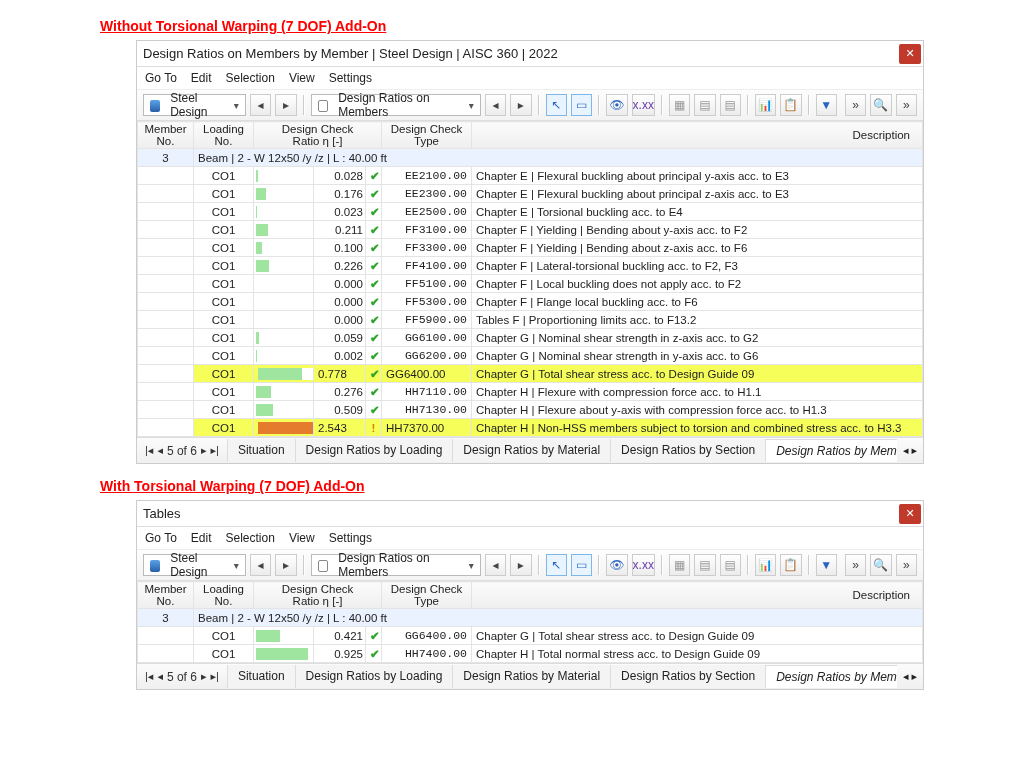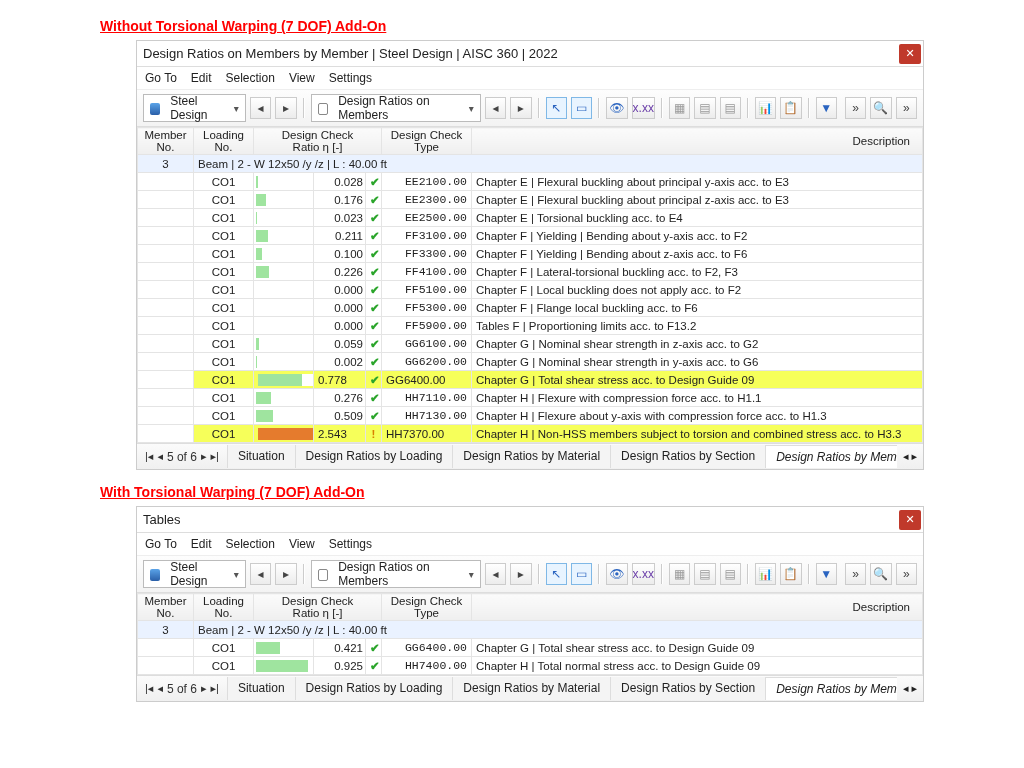--- a/index.html
+++ b/index.html
@@ -5,21 +5,21 @@
   * { box-sizing: border-box; font-family: "Segoe UI", Arial, sans-serif; }
   body { margin: 0; padding: 10px 100px; background: #fff; font-size: 12px; color: #222; }
   .heading { color: #ff0000; font-weight: bold; text-decoration: underline; font-size: 14px; margin: 8px 0 6px; }
   .panel { border: 1px solid #ccc; background: #fff; margin-left: 36px; }
   .titlebar { display: flex; align-items: center; height: 26px; border-bottom: 1px solid #ddd; }
   .titlebar .title { flex: 1; padding-left: 6px; font-size: 13px; }
   .close { width: 22px; height: 20px; background: #c0392b; color: #fff; display:flex; align-items:center; justify-content:center; font-size: 11px; margin-right:2px; border-radius:2px; }
   .menubar { display:flex; gap: 14px; padding: 4px 8px; border-bottom:1px solid #eee; }
   .menubar span { }
   .toolbar { display:flex; align-items:center; gap:4px; padding:4px 6px; background:linear-gradient(#fdfdfd,#f3f3f3); border-bottom:1px solid #ddd; }
-  .dropdown { display:inline-flex; align-items:center; height:28px; padding:0 6px; background:#fff; border:1px solid #bbb; gap:6px; }
+  .dropdown { display:inline-flex; align-items:center; height:22px; padding:0 6px; background:#fff; border:1px solid #bbb; gap:6px; }
   .chev { font-size:10px; color:#555; }
   .vsep { width:2px; height:20px; border-left:1px solid #ccc; border-right:1px solid #fff; margin:0 2px; }
   .tbtn { width:24px; height:22px; border:1px solid #ccc; background:linear-gradient(#fff,#ececec); display:inline-flex; align-items:center; justify-content:center; font-size:12px; color:#444; }
   .tbtn.active { background:#e8f4ff; border-color:#7fb8e6; }
   .tbtn.blue { color:#2a64c0; }
   .tbtn.purple { color:#6a3da8;text-align:right; }
   .icon-grey { color:#999; }
   .spacer { flex:1; }
   table.grid { width:100%; border-collapse:collapse; table-layout:fixed; }
   .grid th, .grid td { border:1px solid #e4e4e4; padding:1px 4px; height:18px; font-size:11.5px; white-space:nowrap; overflow:hidden; }

